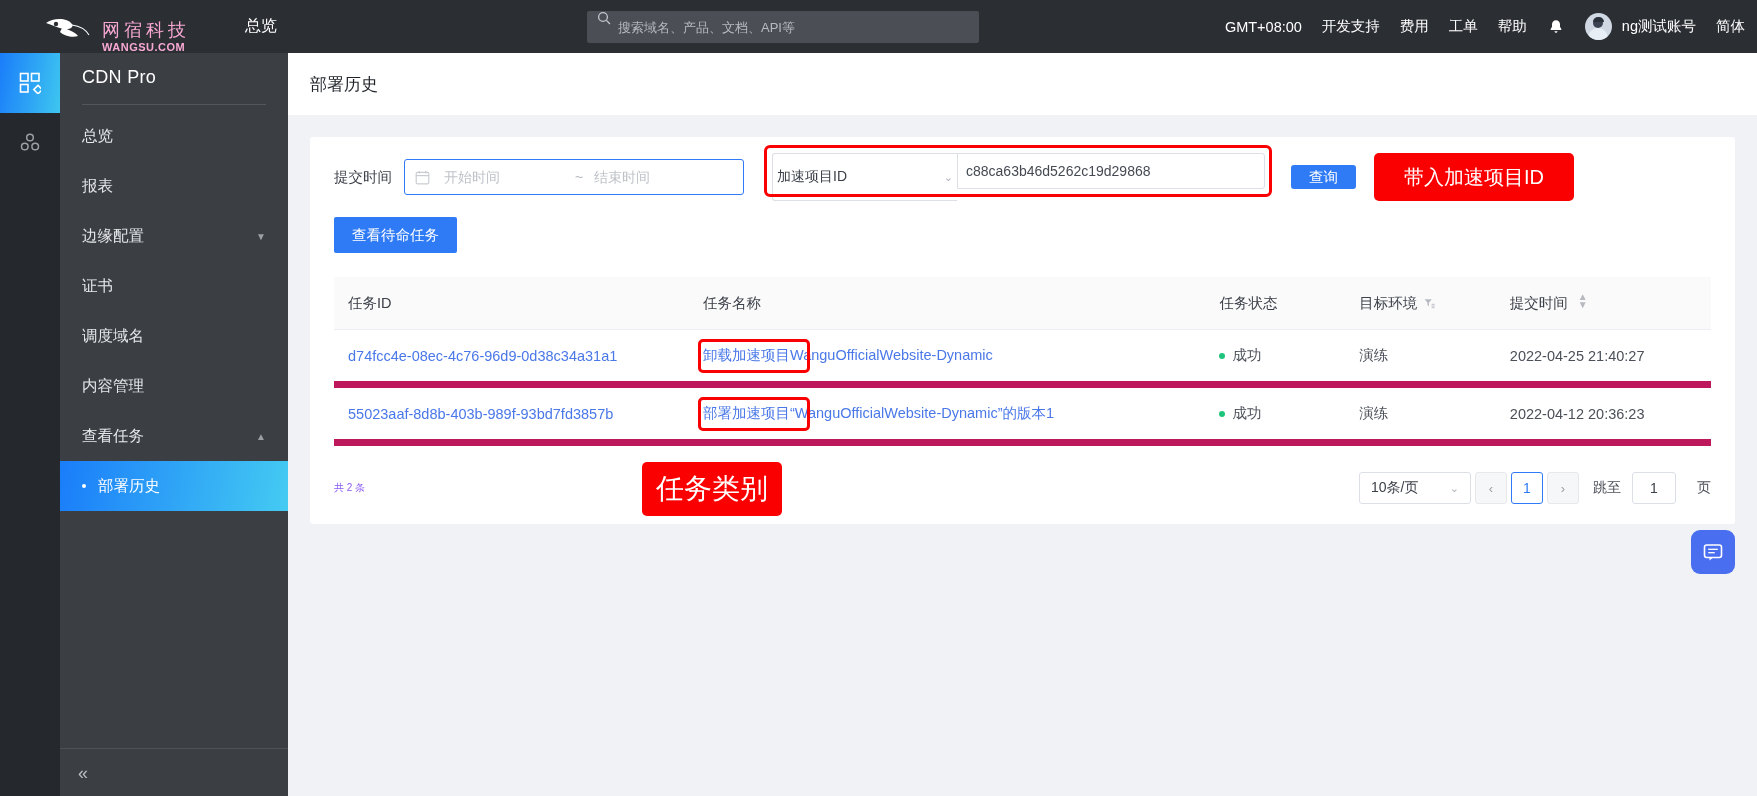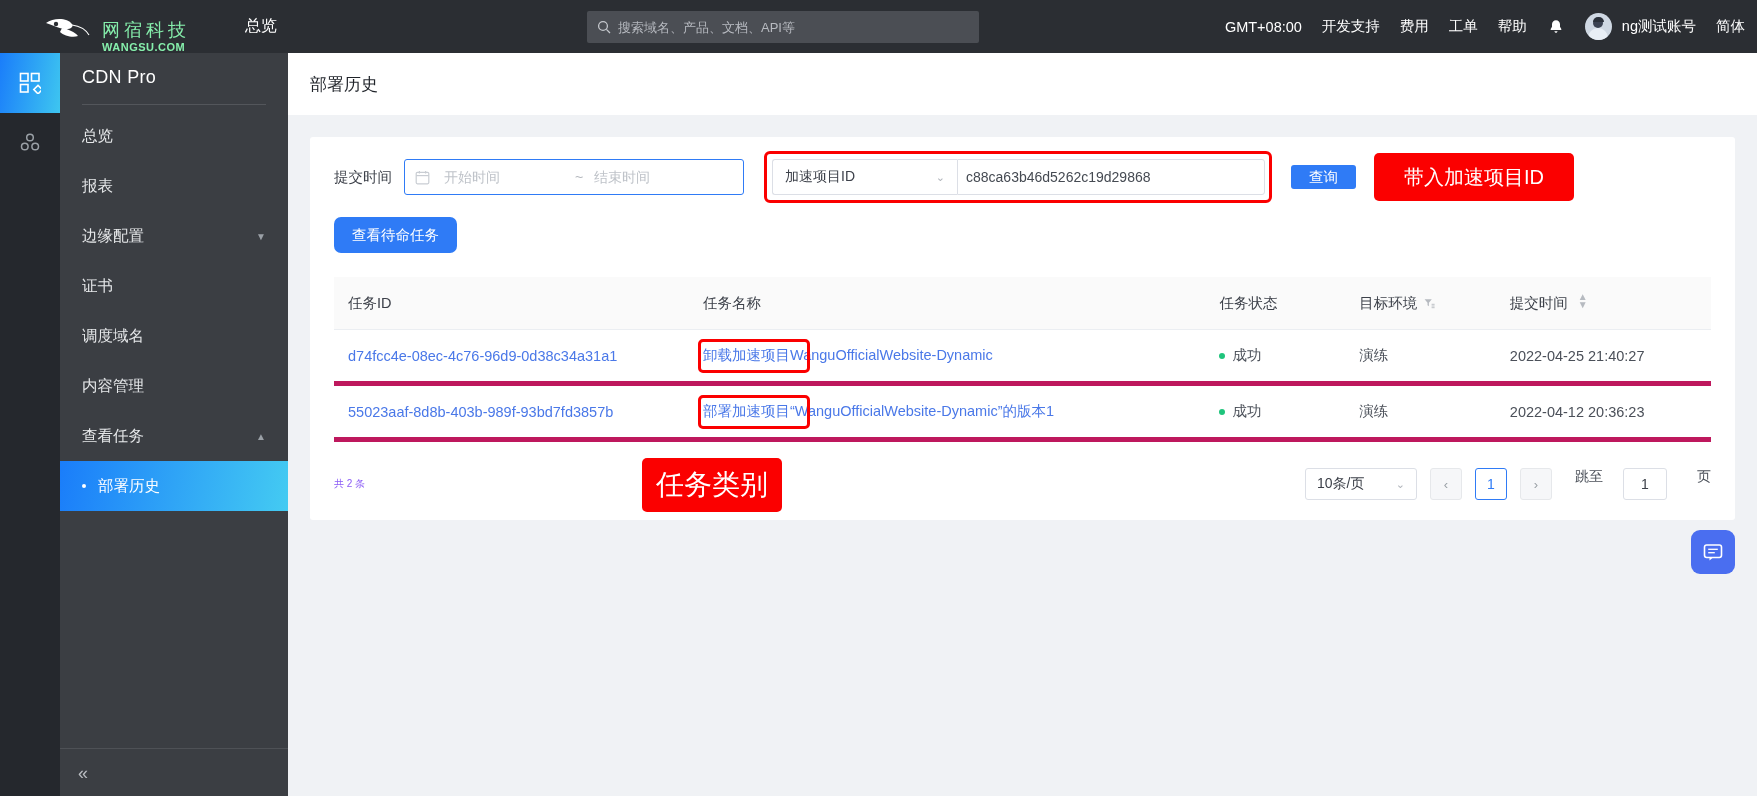--- a/index.html
+++ b/index.html
@@ -12,29 +12,29 @@
   .app { position: relative; width: 1757px; height: 796px; }
 
   
   .topbar {
     position: absolute; left: 0; top: 0; width: 1757px; height: 53px;
     background: #2b2e33; display: flex; align-items: center;
   }
   .logo-wrap { display: flex; align-items: center; margin-left: 42px; }
   .logo-mark { width: 50px; height: 28px; position: relative; }
   .logo-mark svg { display: block; }
-  .logo-text { margin-left: 10px; color: #86efac; line-height: 1; margin-top: 20px; }
+  .logo-text { margin-left: 10px; color: #f9a8d4; line-height: 1; margin-top: 20px; }
   .logo-cn { font-size: 18px; letter-spacing: 4px; font-weight: 500; display:block; }
   .logo-en { font-size: 11px; font-weight: bold; letter-spacing: .5px; display:block; margin-top: 3px; }
   .nav-overview {
     color: #fff; font-size: 16px; margin-left: 55px; cursor: pointer;
   }
   .search-box {
     position: absolute; left: 587px; top: 11px; width: 392px; height: 32px;
-    background: #4b4e54; border-radius: 2px; display: flex; align-items: center;
+    background: #4b4e54; border-radius: 2px; display: flex; 
     padding: 0 10px; cursor: text;
   }
   .search-box .mag { width: 14px; height: 14px; margin-right: 7px; flex: 0 0 auto; }
   .search-box input {
     background: transparent; border: none; outline: none; color: #d9d9d9;
     font-size: 13px; width: 100%; font-family: inherit;
   }
   .search-box input::placeholder { color: #b7bac0; }
   .top-right {
     position: absolute; right: 12px; top: 0; height: 53px;
@@ -113,23 +113,23 @@
   .cal-icon { width: 15px; height: 15px; margin-right: 14px; flex:0 0 auto; }
   .dr-input {
     border: none; outline: none; font-size: 14px; color: #40454d; text-align: left;
     width: 120px; background: transparent; font-family: inherit;
   }
   .dr-input::placeholder { color: #bfc3c9; }
   .tilde { color: #b3b7bd; font-size: 14px; width: 30px; text-align: center; }
 
   .combo-wrap { position: relative; margin-left: 28px; display: flex; }
   .combo-sel {
-    width: 185px; height: 36px; border: 1px solid #dcdfe6; border-right: none;
+    width: 185px; height: 48px; border: 1px solid #dcdfe6; border-right: none;
     border-radius: 3px 0 0 3px; display: flex; align-items: center; justify-content: space-between;
-    padding: 0 12px; font-size: 14px; color: #3c4049; background: #fff; cursor: pointer;
+    padding: 0 4px; font-size: 14px; color: #3c4049; background: #fff; cursor: pointer;
   }
   .combo-sel .chev { color: #b0b4bb; font-size: 11px; }
   .combo-input {
     width: 308px; height: 36px; border: 1px solid #dcdfe6; border-radius: 0 3px 3px 0;
     padding: 0 8px; font-size: 14px; color: #454a52; outline: none; background: #fff;
     font-family: inherit;
   }
   .hl-combo {
     position: absolute; left: -8px; top: -8px; width: 508px; height: 52px;
     border: 3px solid #fb0000; border-radius: 6px; pointer-events: none;
@@ -140,32 +140,32 @@
     font-family: inherit;
   }
   .badge-red {
     height: 48px; min-width: 200px; background: #fb0000; color: #fff; border-radius: 5px;
     display: flex; align-items: center; justify-content: center; font-size: 20px;
     margin-left: 18px; padding: 0 18px; font-weight: 500;
   }
 
   .btn-secondary {
     margin-top: 22px; height: 36px; padding: 0 18px; background: #2f7bf6; color: #fff;
-    border: none; border-radius: 7px; font-size: 14.5px; cursor: pointer; font-family: inherit;
+    border: none; border-radius: 2px; font-size: 14.5px; cursor: pointer; font-family: inherit;
   }
 
   
   table.tbl { width: 100%; border-collapse: collapse; margin-top: 24px; }
   table.tbl thead th {
     background: #fafafa; text-align: left; font-weight: normal; font-size: 14.5px;
     color: #3c4049; padding: 16px 0 16px 14px; border-bottom: 1px solid #ebeef2;
   }
   table.tbl tbody td {
     padding: 16px 0 16px 14px; font-size: 14.5px; color: #4b5059;
-    border-bottom: 5px solid #be185d;
+    border-bottom: 7px solid #be185d;
   }
   .c-id { width: 330px; }
   .c-name { width: 480px; }
   .c-state { width: 130px; }
   .c-env { width: 140px; }
   .c-time { width: 200px; }
   .link { color: #4a78e8; cursor: pointer; }
   .dot-ok { display:inline-block; width:6px; height:6px; border-radius:50%; background:#1fc47c; margin-right:7px; vertical-align: middle;}
   .hl-name { position: relative; display: inline-block; }
   .hl-name .box {
@@ -176,21 +176,21 @@
   .sort-glyph { display: inline-block; margin-left: 6px; color: #b6bac0; font-size: 10px; line-height: 8px; cursor: pointer;}
 
   
   .tbl-foot { display: flex; align-items: center; margin-top: 22px; position: relative; height: 40px; }
   .total { font-size: 10px; color: #8b5cf6; }
   .badge-red2 {
     position: absolute; left: 308px; top: -6px; width: 140px; height: 54px; background: #fb0000;
     color: #fff; border-radius: 5px; display: flex; align-items: center; justify-content: center;
     font-size: 28px; font-weight: 500;
   }
-  .pager { margin-left: auto; display: flex; gap: 13px; }
+  .pager { margin-left: auto; display: flex; align-items: center; gap: 4px; }
   .pagesize {
     width: 112px; height: 32px; border: 1px solid #dcdfe6; border-radius: 3px;
     display: flex; align-items: center; justify-content: space-between; padding: 0 11px;
     font-size: 14px; color: #3c4049; cursor: pointer; background: #fff;
   }
   .pagesize .chev { color: #b0b4bb; font-size: 11px; }
   .pbtn {
     width: 32px; height: 32px; border: 1px solid #e6e8eb; border-radius: 3px; background: #f6f7f9;
     display: flex; align-items: center; justify-content: center; font-size: 13px; color: #9aa0a6;
     cursor: pointer;

